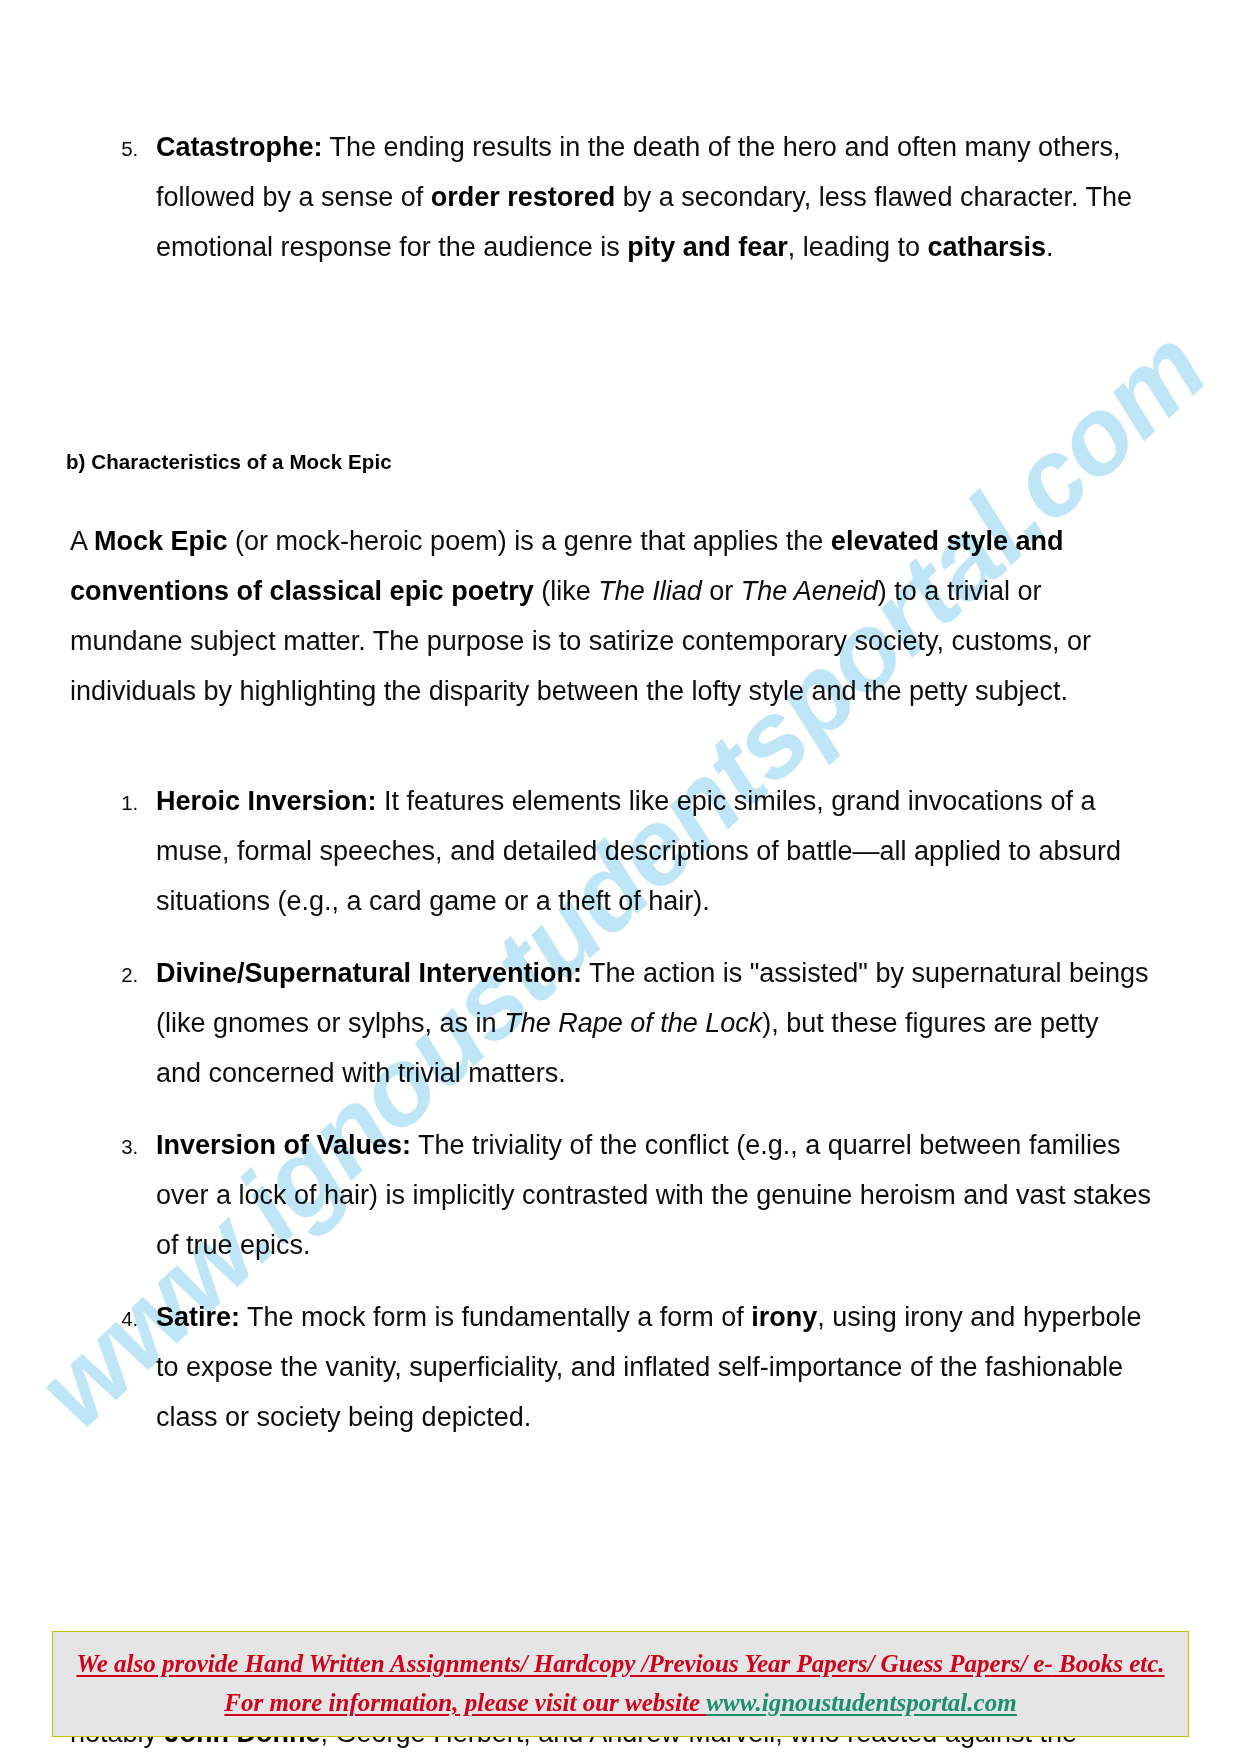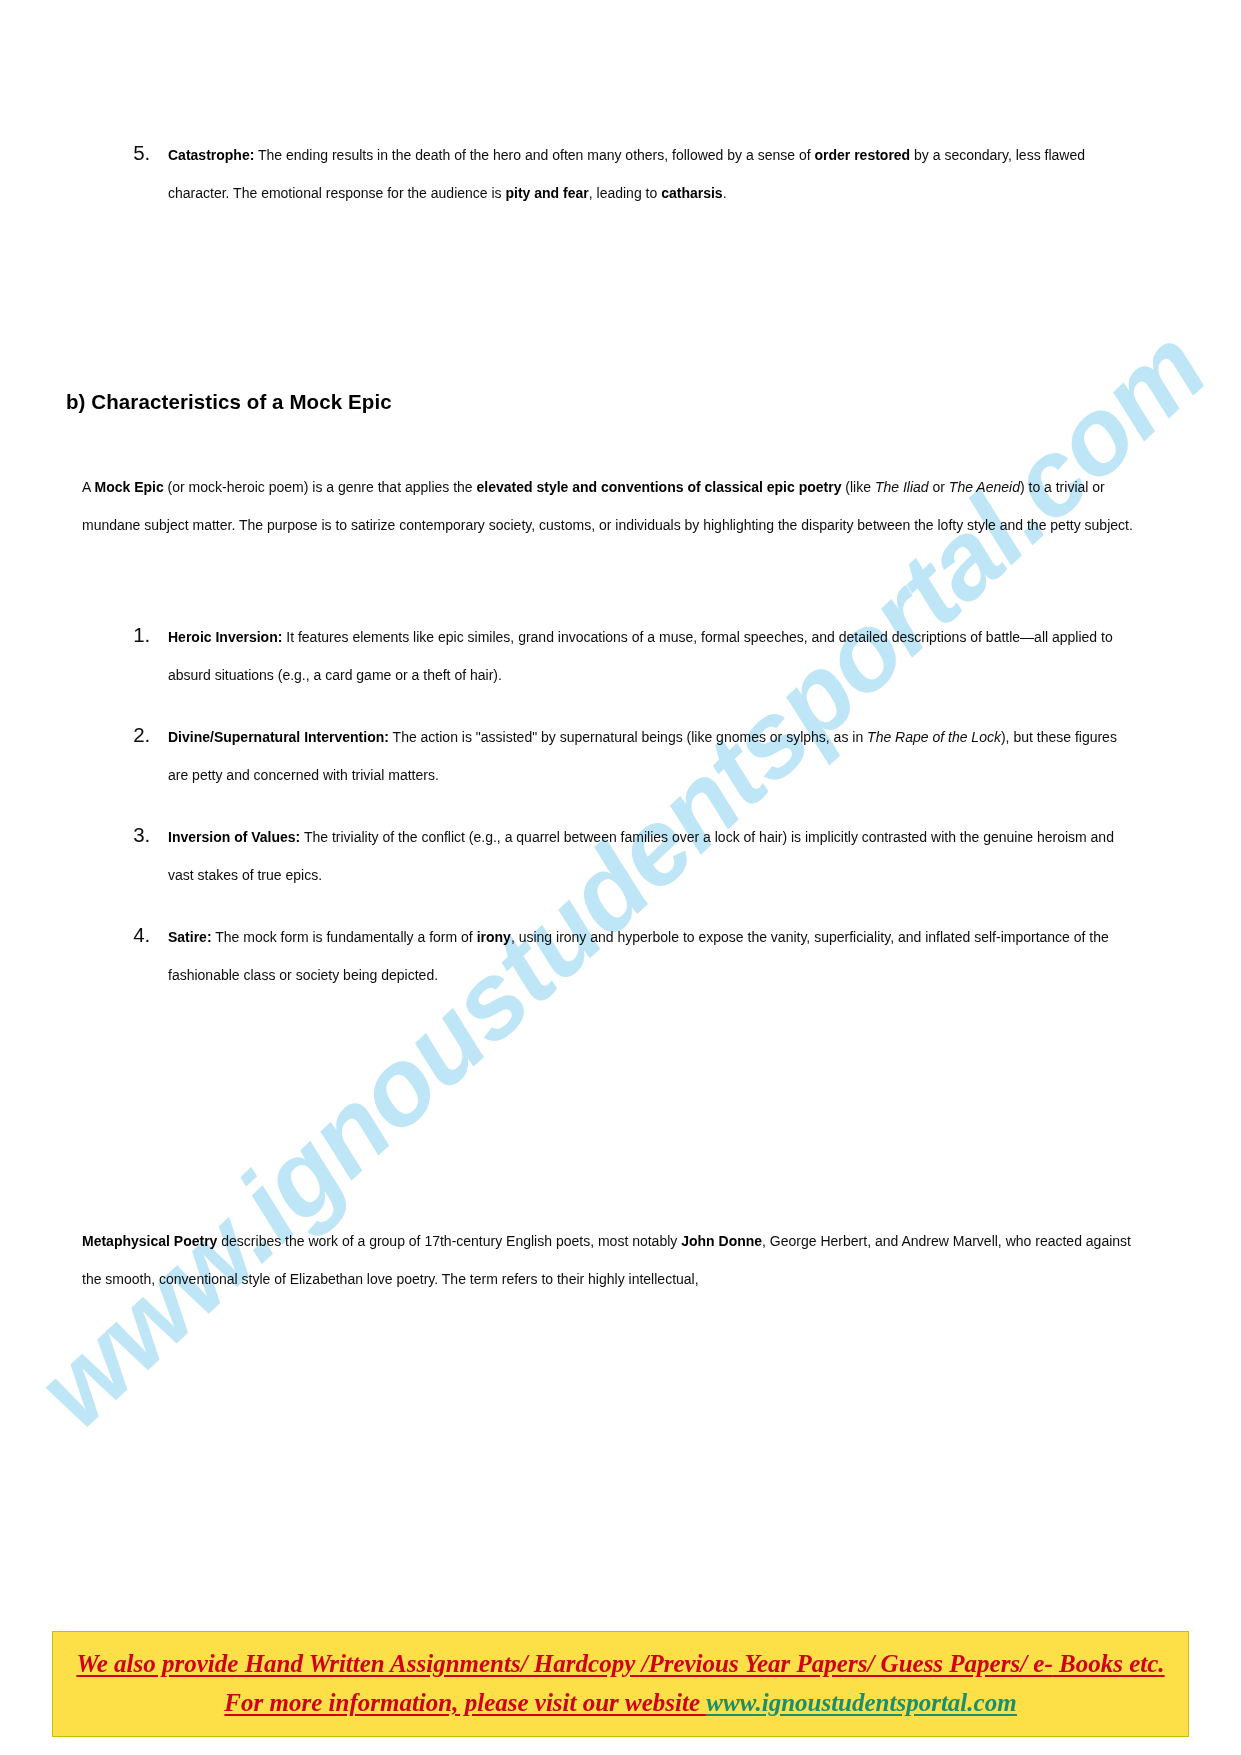--- a/index.html
+++ b/index.html
@@ -46,23 +46,23 @@
   }
 
   
   .content {
     position: relative;
     z-index: 2;
     padding: 118px 86px 0 66px;
   }
 
   p, li {
-    font-size: 14px;
-    line-height: 38px;
-    margin: 16px;
+    font-size: 27px;
+    line-height: 50px;
+    margin: 4px;
     color: #0d0d0d;
     font-weight: 400;
   }
 
   .heading {
     font-size: 20.5px;
     line-height: 32px;
     font-weight: 700;
     margin: 0;
     color: #000000;
@@ -93,21 +93,21 @@
   .spacer-huge { height: 156px; }
 
   .para-block { margin-bottom: 0; }
 
   
   .footer-banner {
     position: absolute;
     left: 52px;
     right: 52px;
     bottom: 18px;
-    background: #fde047;
+    background: #e5e5e5;
     border: 1px solid #c9c000;
     padding: 12px 16px 14px;
     text-align: center;
     z-index: 3;
   }
   .footer-line {
     font-family: "Liberation Serif", serif;
     font-size: 25px;
     line-height: 39px;
     font-style: italic;

